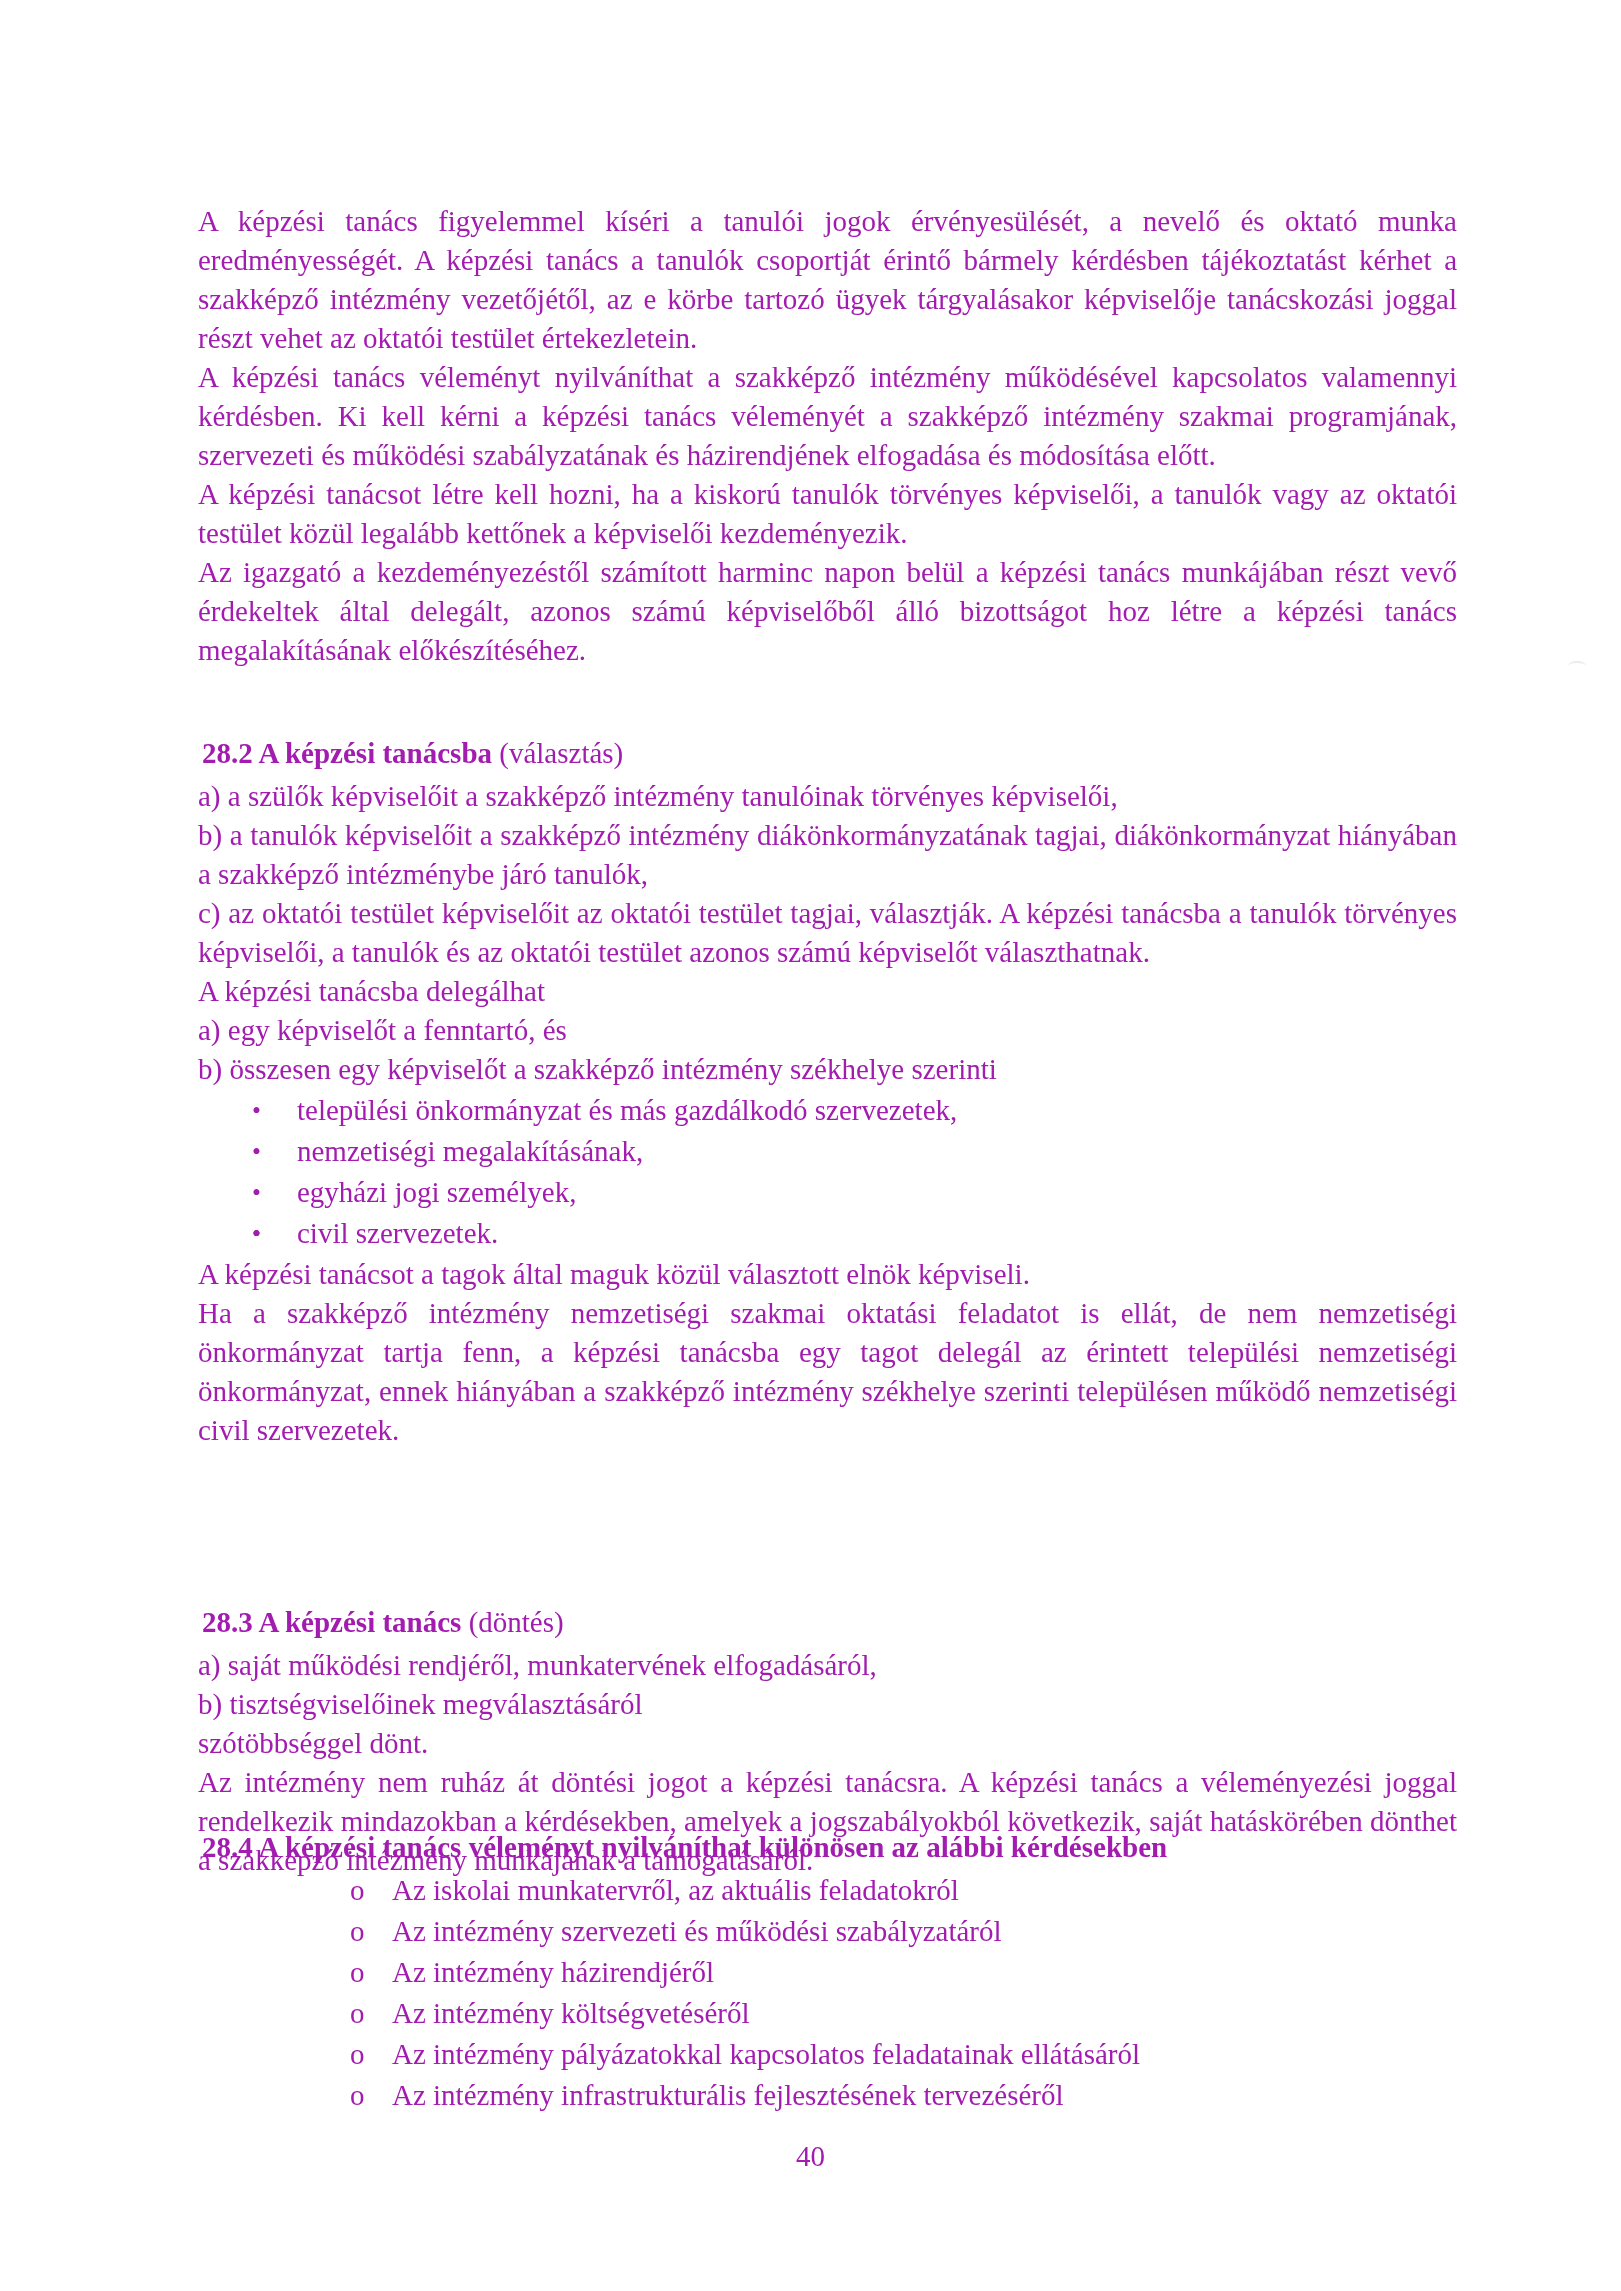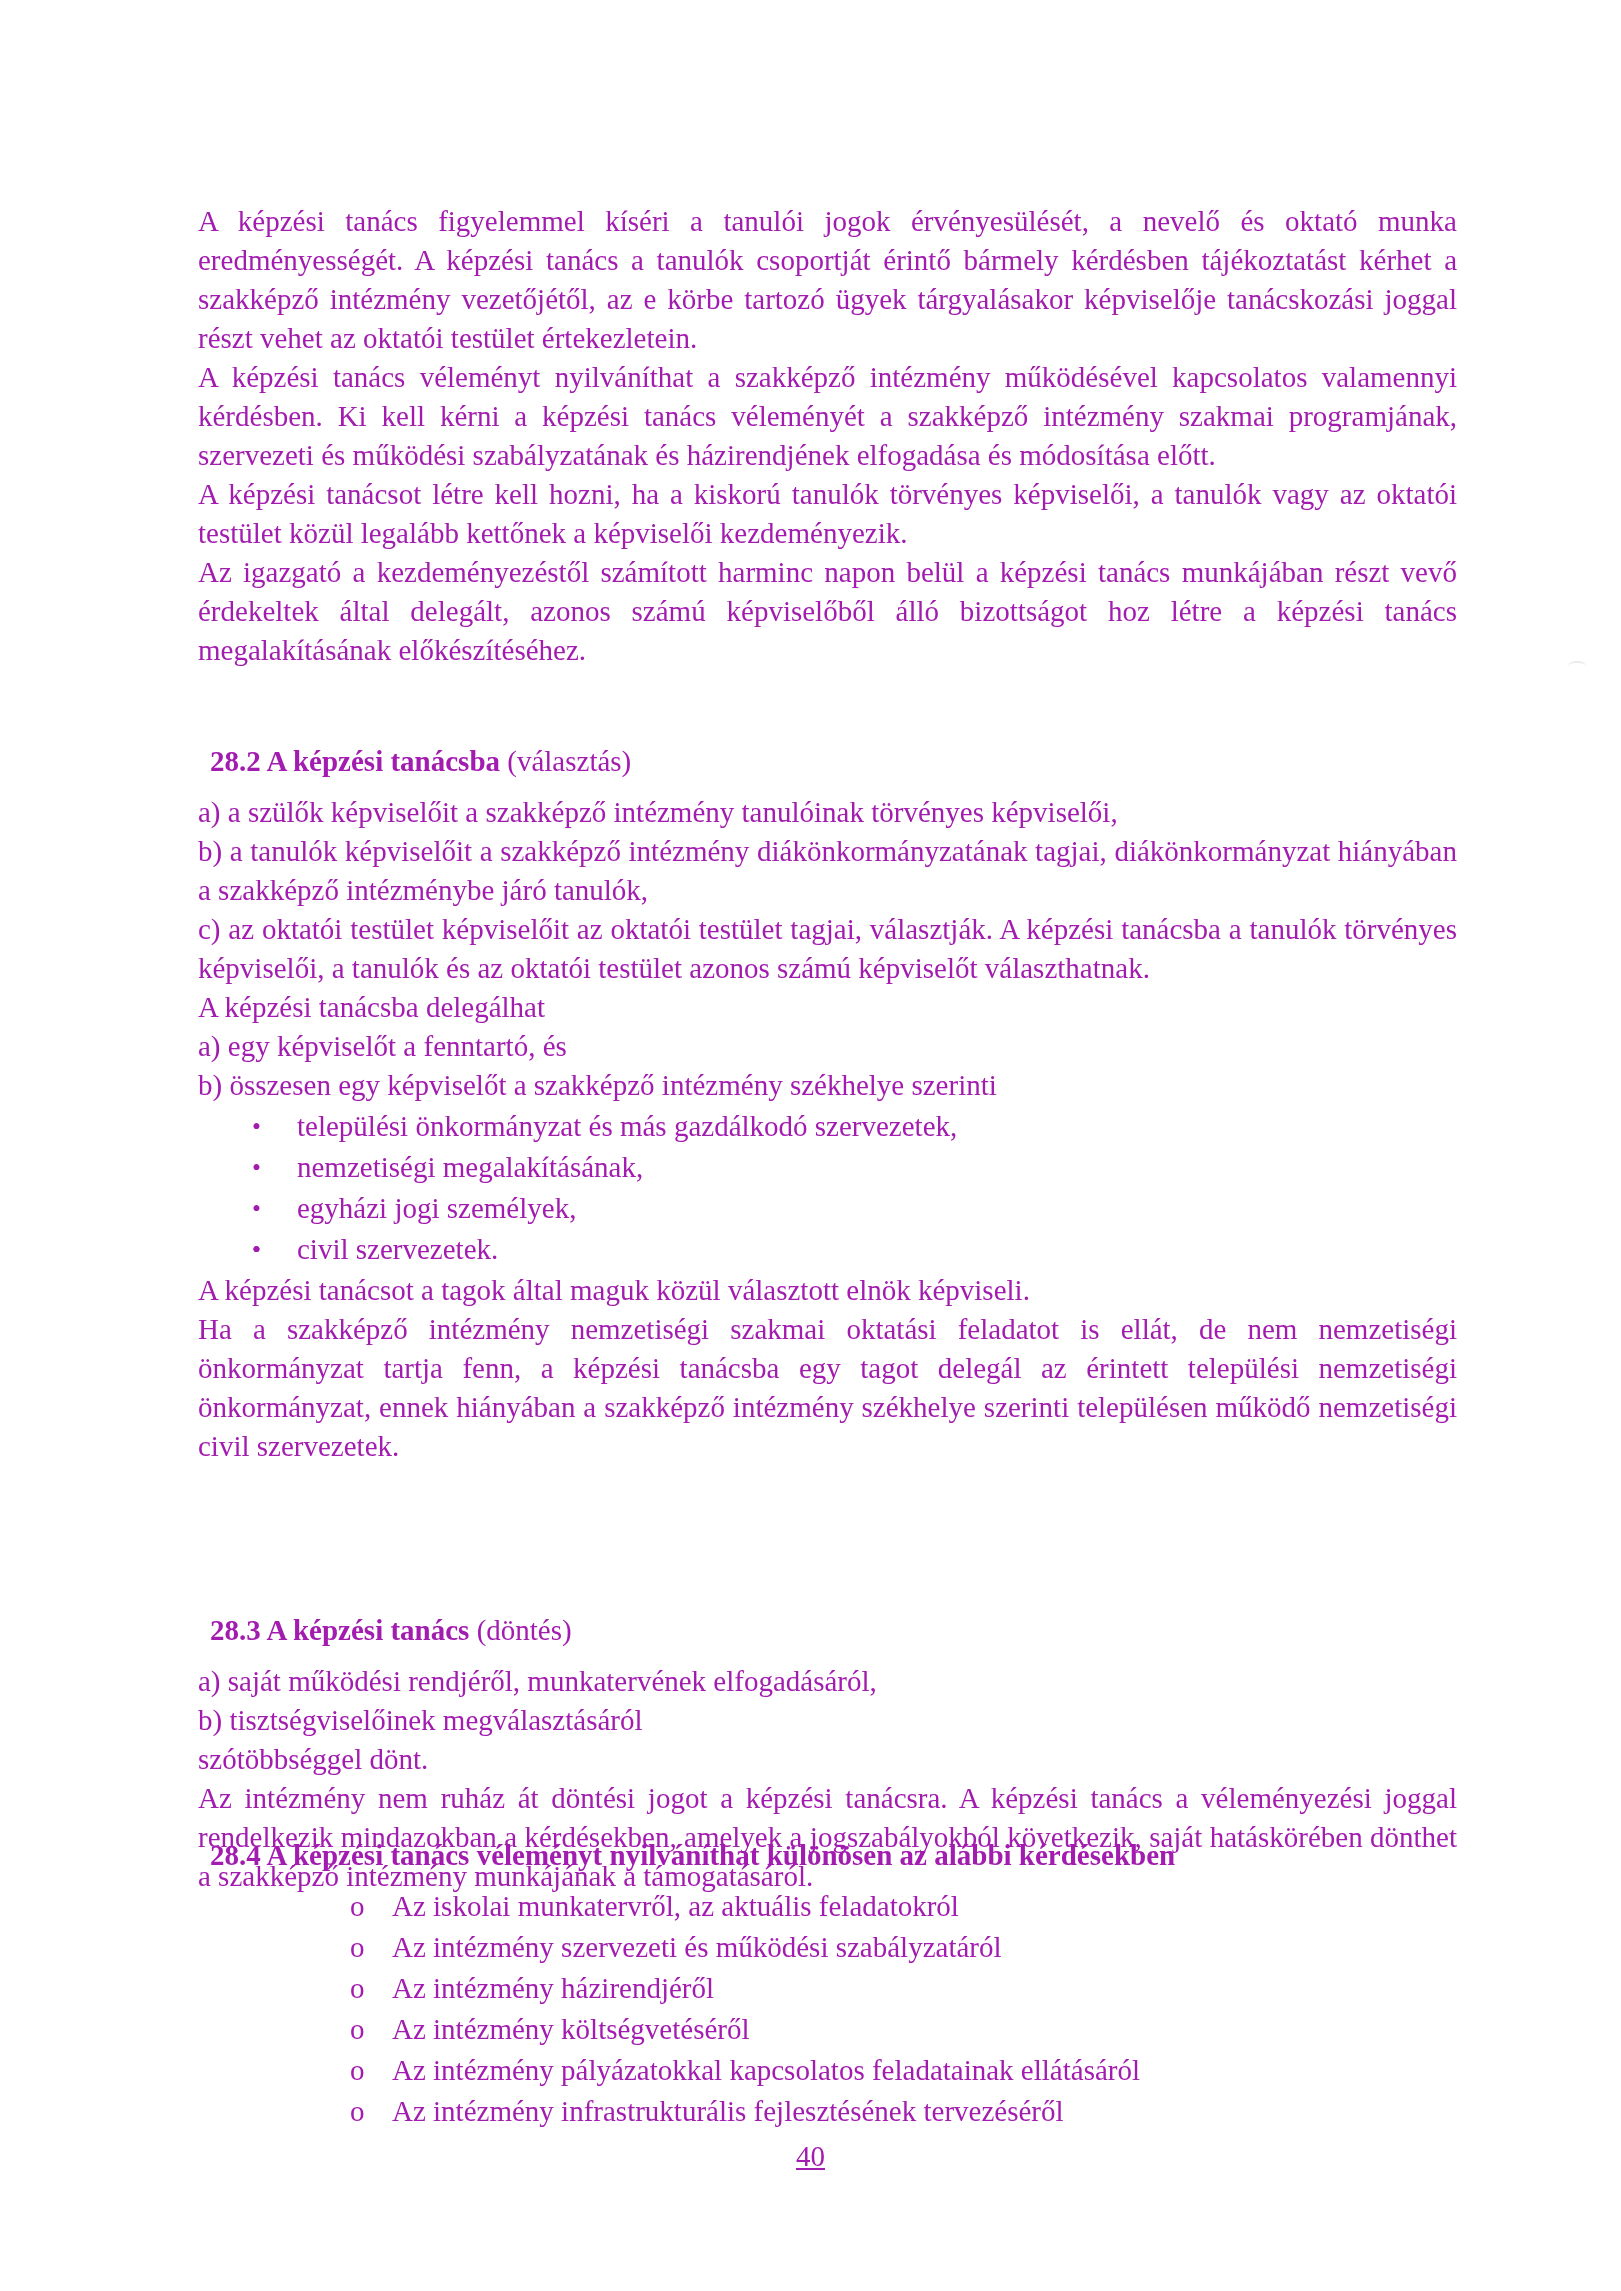--- a/index.html
+++ b/index.html
@@ -22,21 +22,21 @@
     left: 198px;
     width: 1259px;
     font-size: 29px;
     line-height: 39px;
     text-align: justify;
   }
   .tblock p {
     margin: 0;
   }
   .section-heading {
-    margin: 12px;
+    margin: 4px;
     font-size: 29px;
     line-height: 39px;
     font-weight: bold;
     text-align: left;
   }
   .section-heading .heading-rest {
     font-weight: normal;
   }
   ul.dot-list,
   ul.circle-list {
@@ -72,21 +72,20 @@
   #section-28-3     { top: 1599px; }
   #section-28-4     { top: 1824px; }
   .page-number {
     position: absolute;
     top: 2137px;
     left: 0;
     width: 1621px;
     text-align: center;
     font-size: 29px;
     line-height: 39px;
-    text-decoration: underline;
   }
   .scan-artifact {
     position: absolute;
     left: 1568px;
     top: 661px;
     width: 17.6px;
     height: 7.8px;
     border-top: 2px solid #e3e3e3;
     border-radius: 50%;
     opacity: 0.7;

